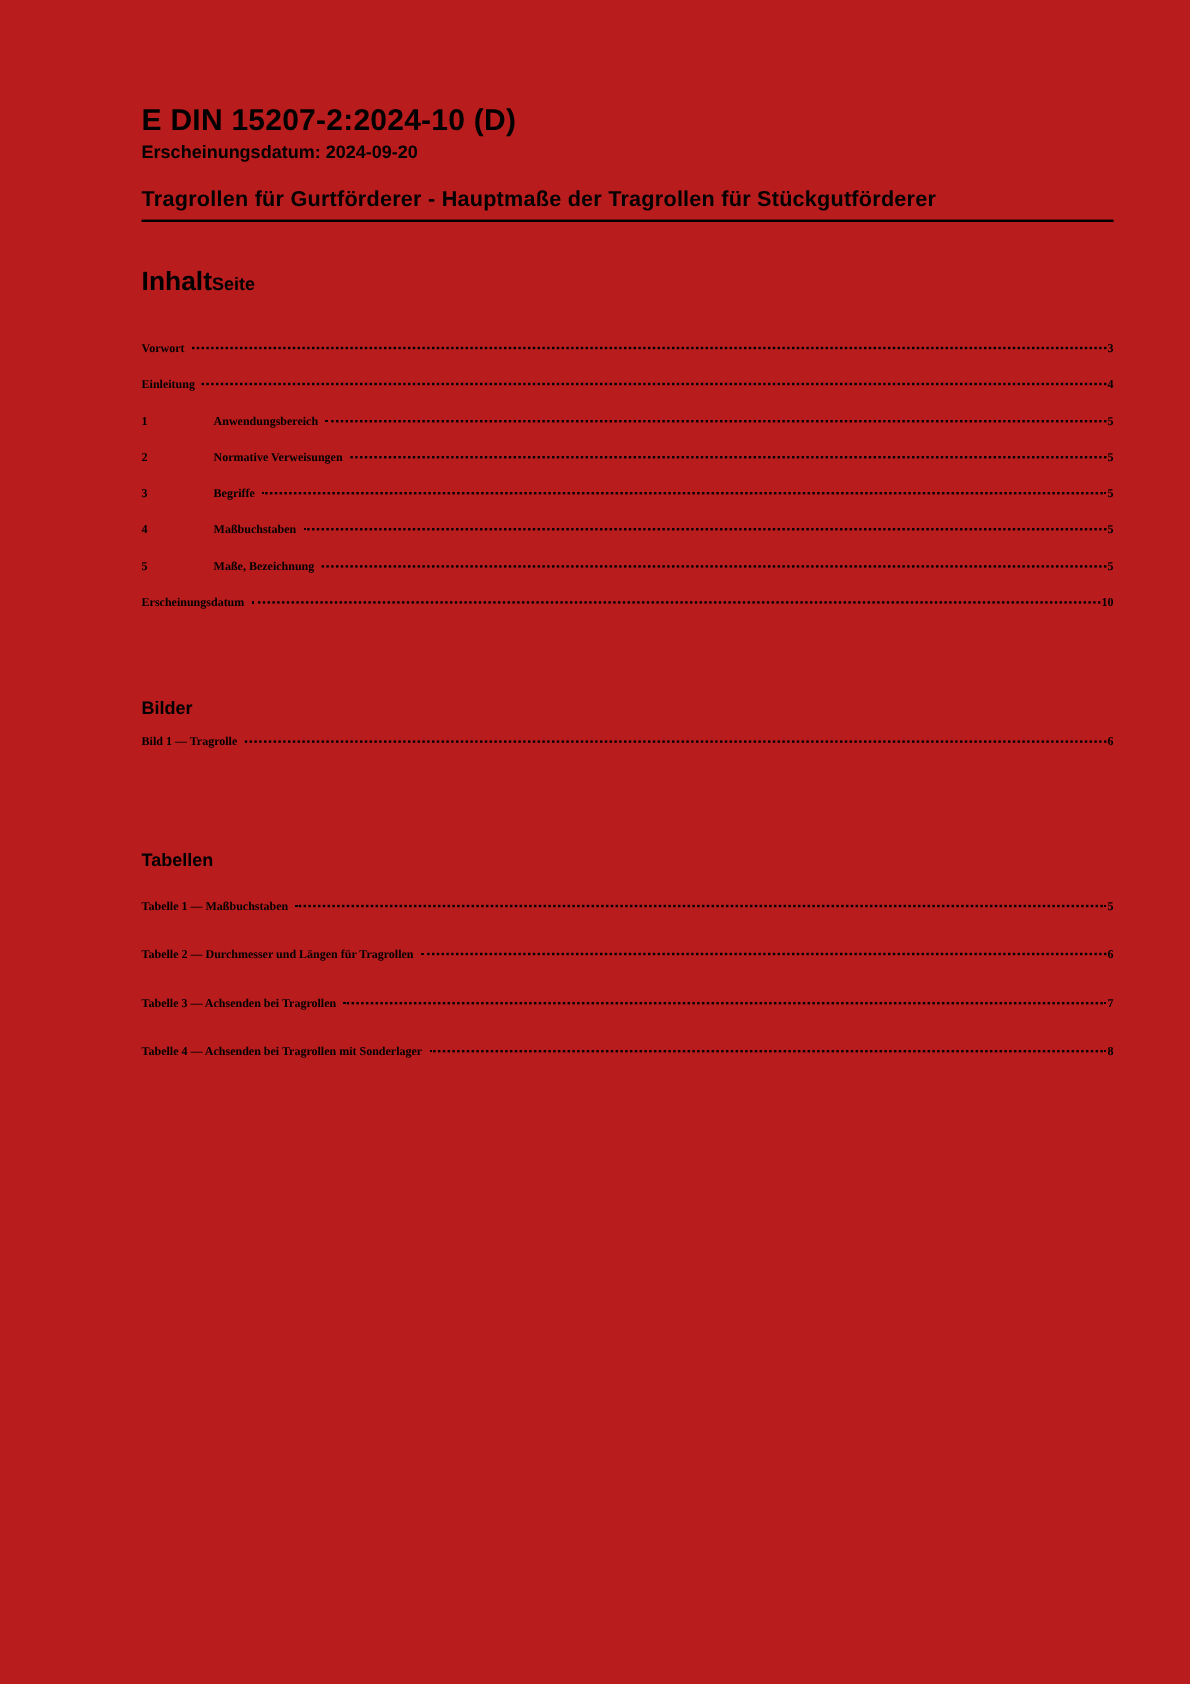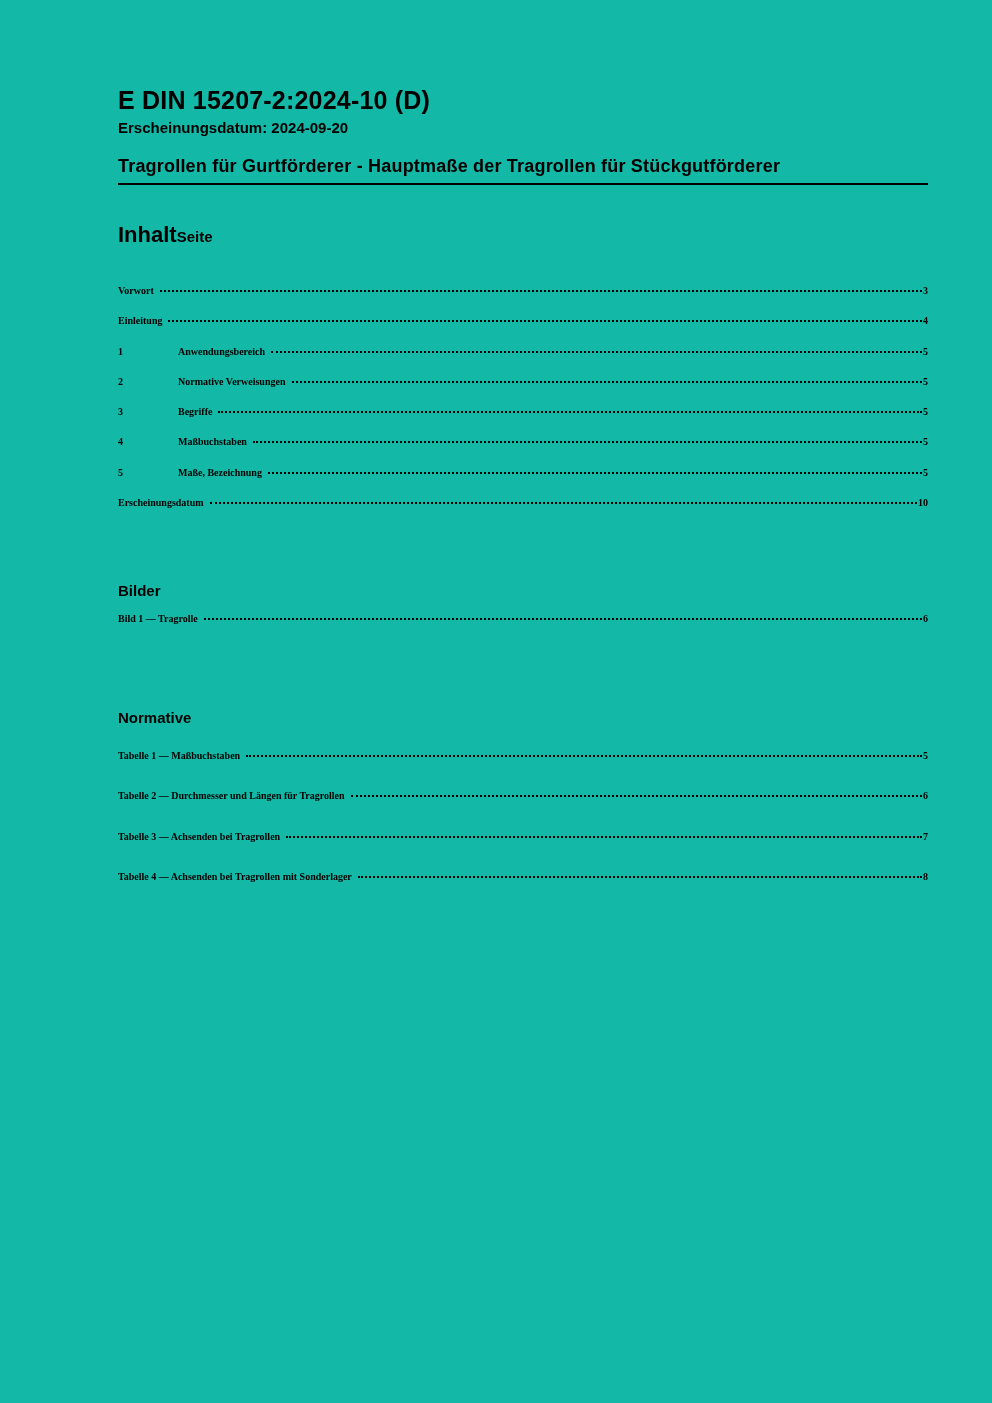--- a/index.html
+++ b/index.html
@@ -4,21 +4,21 @@
 <style>
   html, body { margin: 0; padding: 0; }
   body {
     width: 992px; height: 1403px;
     background: #ffffff;
     position: relative;
     color: #000;
     font-family: "Liberation Sans", sans-serif;
     overflow: hidden;
   }
-  .page { position: absolute; inset: 0; background: #14b8a6; }
+  .page { position: absolute; inset: 0; background: #b91c1c; }
 
   .doc-number {
     position: absolute; left: 118px; top: 86px;
     font-size: 25px; font-weight: bold; letter-spacing: 0.2px;
     white-space: nowrap;
   }
   .publish-date {
     position: absolute; left: 118px; top: 119px;
     font-size: 15px; font-weight: bold; white-space: nowrap;
   }
@@ -150,21 +150,21 @@
   <div class="entry-list" id="fig-list">
 
       <div class="toc-row">
 
         <span class="toc-label">Bild 1 — Tragrolle</span>
         <span class="leader"></span>
         <span class="toc-page">6</span>
       </div>
     </div>
 
-  <div class="section-label" id="tabellen-label">Normative</div>
+  <div class="section-label" id="tabellen-label">Tabellen</div>
 
   <div class="entry-list" id="tab-list">
 
       <div class="toc-row">
 
         <span class="toc-label">Tabelle 1 — Maßbuchstaben</span>
         <span class="leader"></span>
         <span class="toc-page">5</span>
       </div>
 

